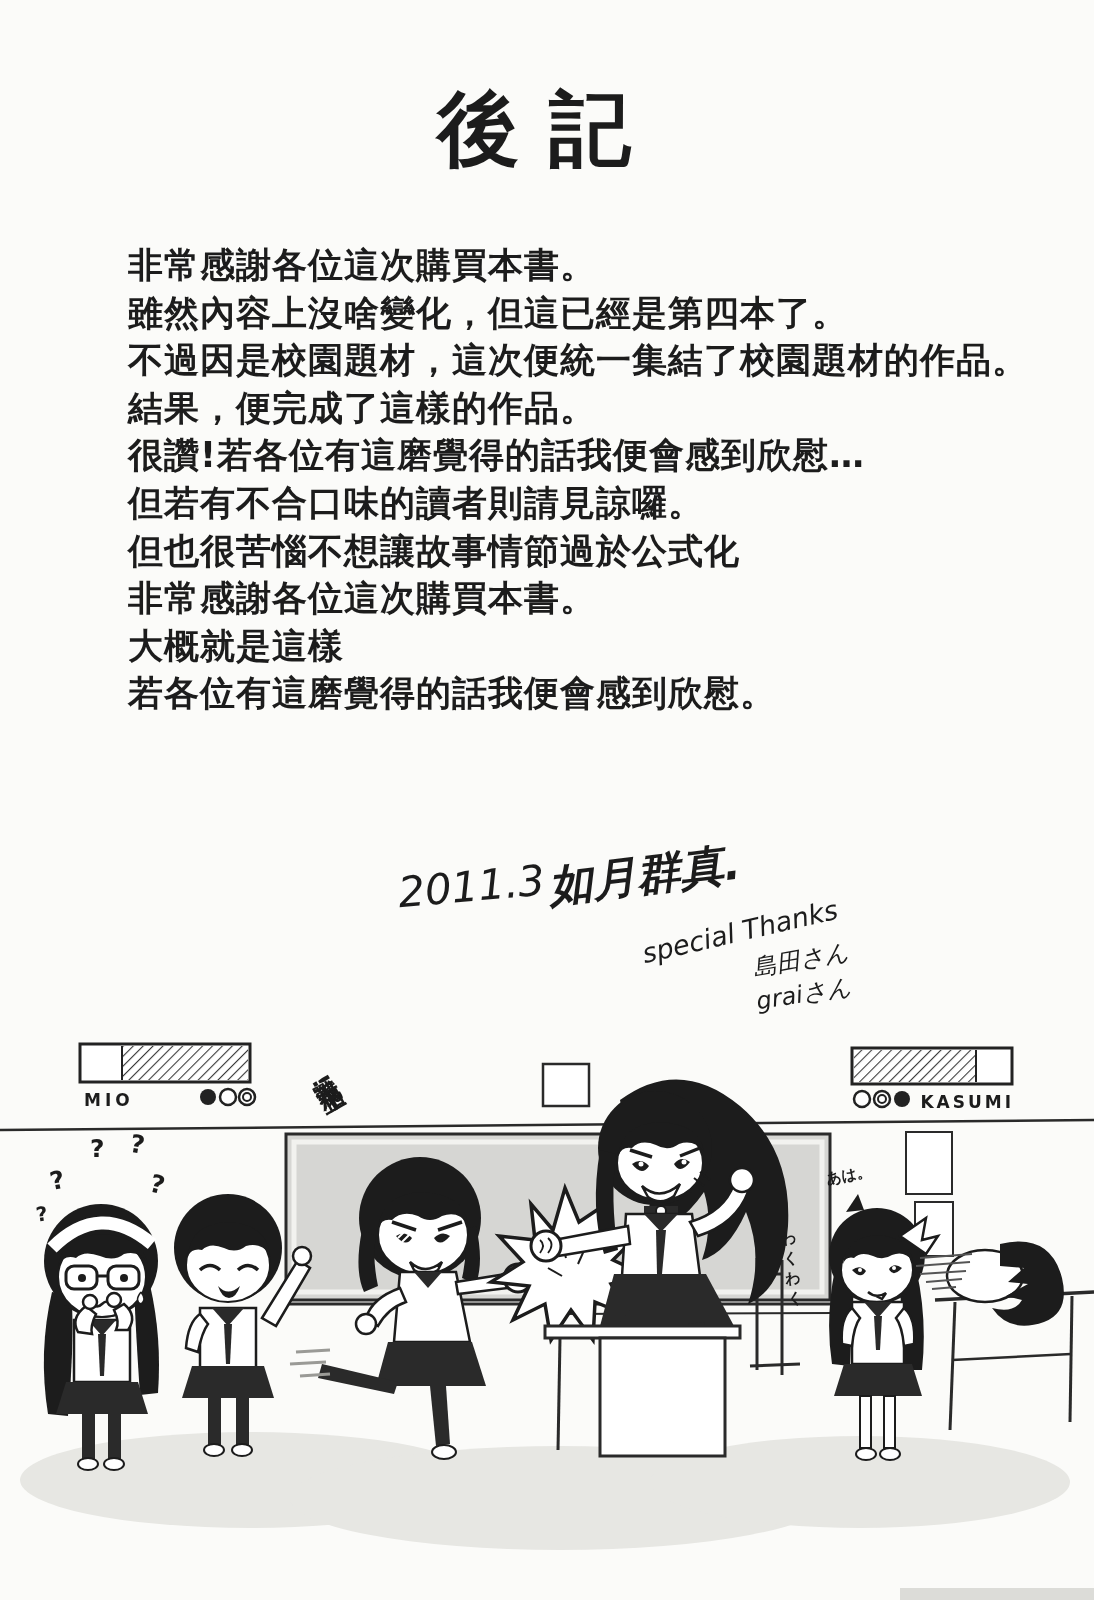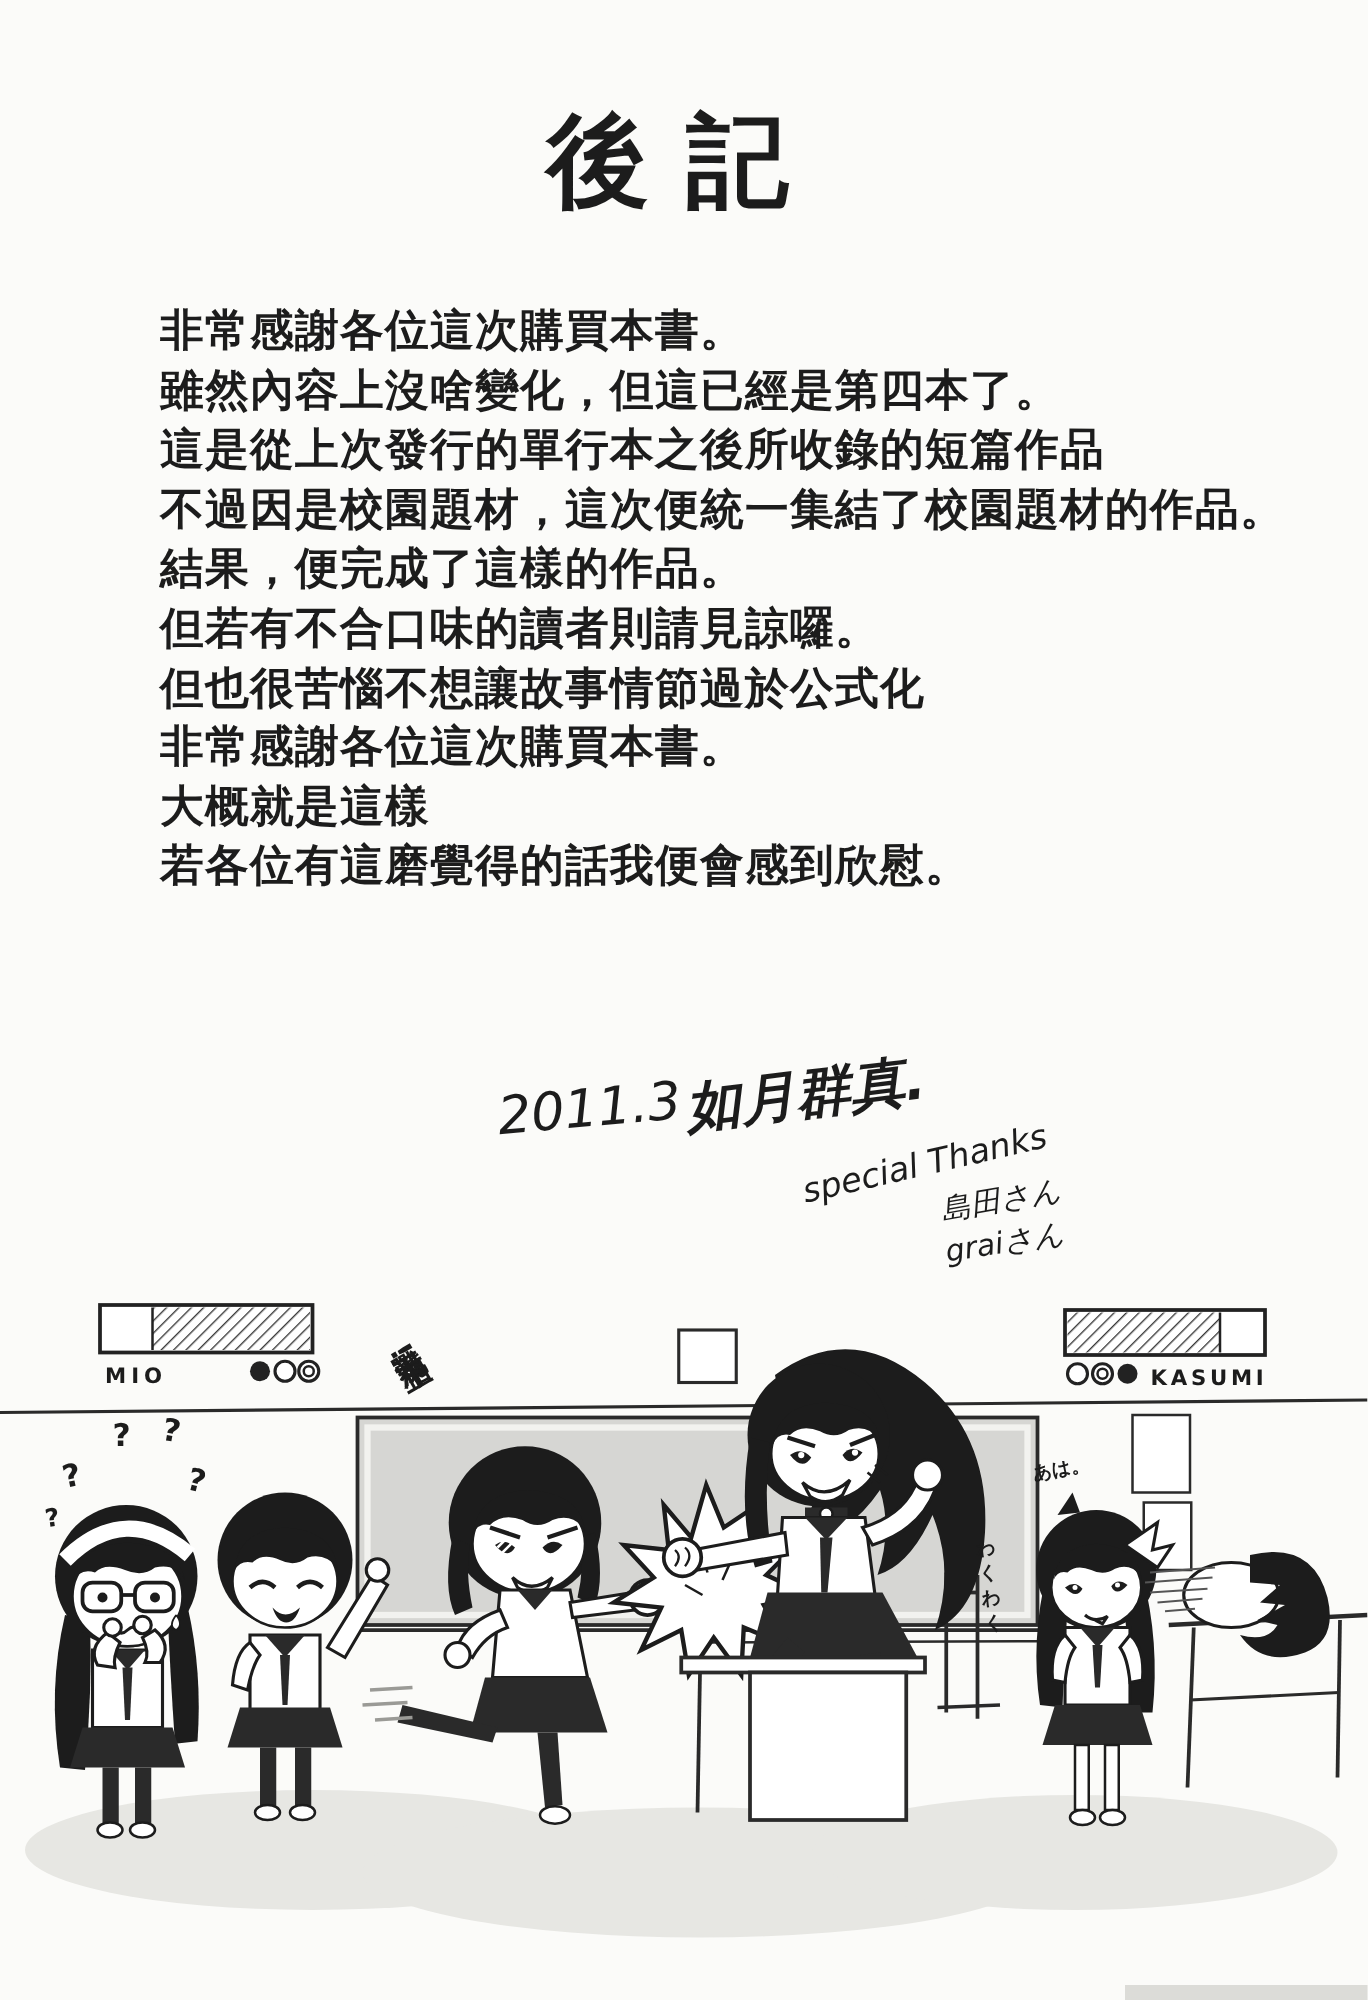--- a/index.html
+++ b/index.html
@@ -40,23 +40,23 @@
   .bottom-strip{left:900px;top:1588px;width:194px;height:12px;background:#dcdcd8;}
 </style>
 </head>
 <body>
 
 <div class="abs page-title">後記</div>
 
 <div class="abs body-text">
   <div>非常感謝各位這次購買本書。</div>
   <div>雖然內容上沒啥變化，但這已經是第四本了。</div>
-  <div>這是從上次發行的單行本之後所收錄的短篇作品</div>
   <div>不過因是校園題材，這次便統一集結了校園題材的作品。</div>
   <div>結果，便完成了這樣的作品。</div>
+  <div>很讚!若各位有這磨覺得的話我便會感到欣慰…</div>
   <div>但若有不合口味的讀者則請見諒囉。</div>
   <div>但也很苦惱不想讓故事情節過於公式化</div>
   <div>非常感謝各位這次購買本書。</div>
   <div>大概就是這樣</div>
   <div>若各位有這磨覺得的話我便會感到欣慰。</div>
 </div>
 
 <div class="abs hand sig-date">2011.3</div>
 <div class="abs hand sig-author">如月群真.</div>
 <div class="abs hand thanks-label">special Thanks</div>

